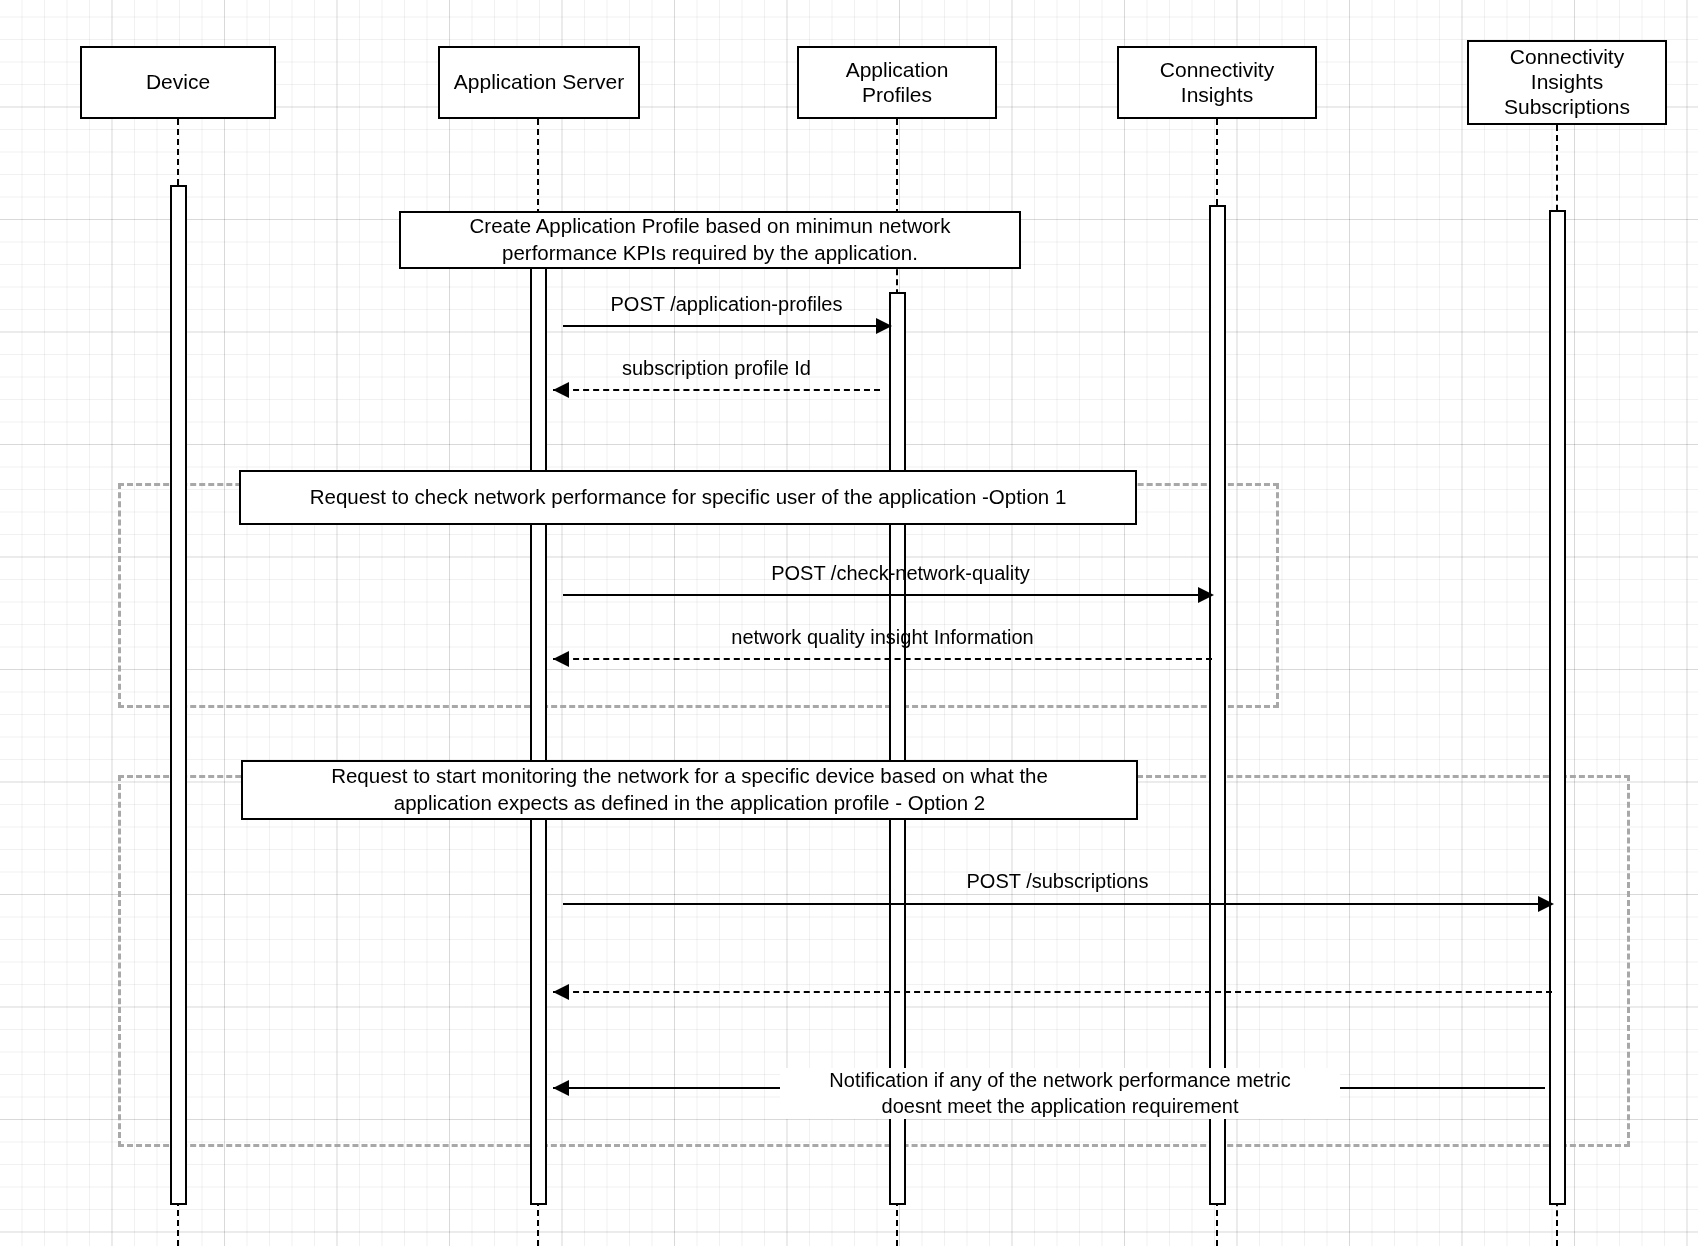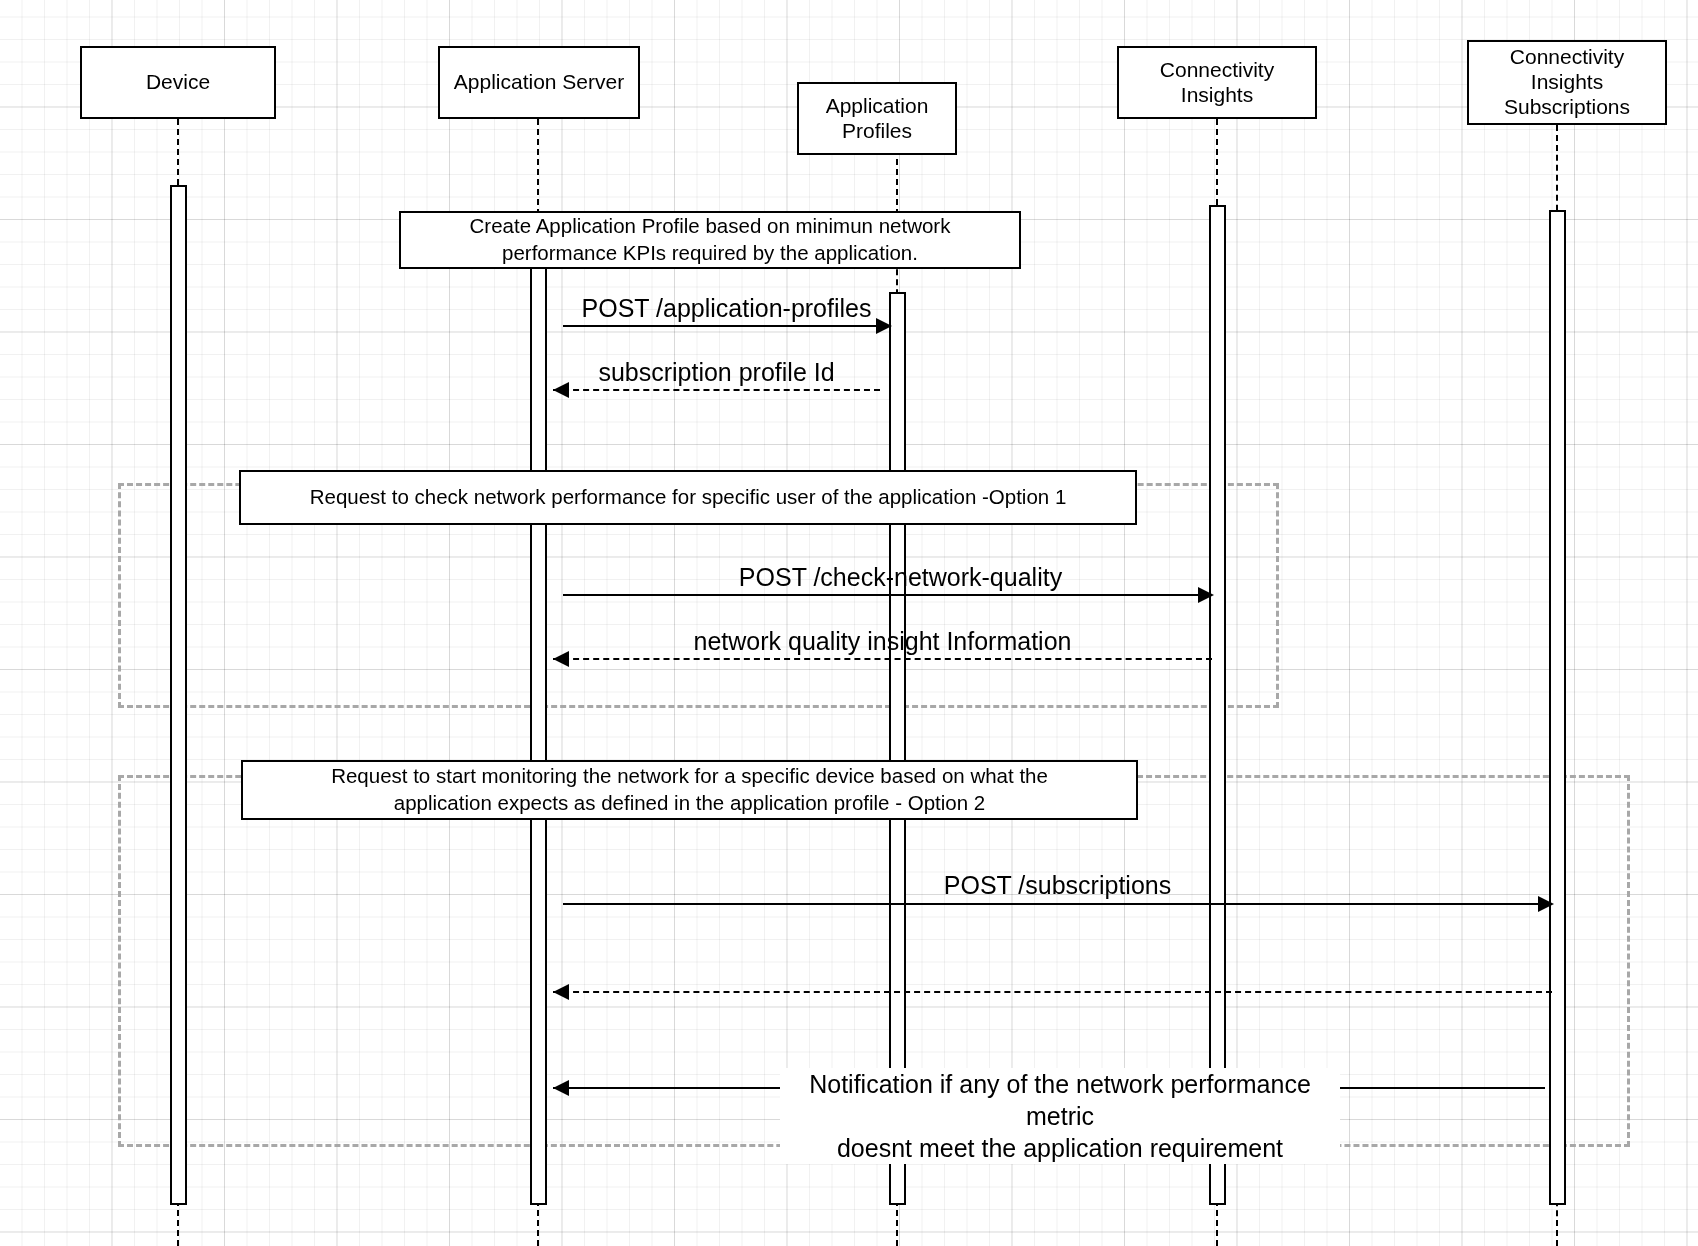--- a/index.html
+++ b/index.html
@@ -90,21 +90,21 @@
     border-bottom: 8px solid transparent;
     border-left: 16px solid #000000;
   }
   .arrowhead.left {
     border-top: 8px solid transparent;
     border-bottom: 8px solid transparent;
     border-right: 16px solid #000000;
   }
   .msg-label {
     position: absolute;
-    font-size: 25px;
+    font-size: 20px;
     line-height: 1.28;
     text-align: center;
     z-index: 5;
     white-space: pre-line;
   }
   .msg-label.boxed {
     background: #ffffff;
   }
 </style>
 </head>
@@ -118,21 +118,21 @@
     <div class="lifeline" style="left: 1556px; top: 125px; height: 1121px;"></div>
     <div class="frame" style="left: 118px; top: 483px; width: 1161px; height: 225px;"></div>
     <div class="frame" style="left: 118px; top: 775px; width: 1512px; height: 372px;"></div>
     <div class="activation" style="left: 170px; top: 185px; height: 1020px;"></div>
     <div class="activation" style="left: 530px; top: 253px; height: 952px;"></div>
     <div class="activation" style="left: 889px; top: 292px; height: 913px;"></div>
     <div class="activation" style="left: 1209px; top: 205px; height: 1000px;"></div>
     <div class="activation" style="left: 1549px; top: 210px; height: 995px;"></div>
     <div class="participant" style="left: 438px; top: 46px; width: 202px; height: 73px;"><span>Application Server</span></div>
     <div class="participant" style="left: 80px; top: 46px; width: 196px; height: 73px;"><span>Device</span></div>
-    <div class="participant" style="left: 797px; top: 46px; width: 160px; height: 73px; margin-top: 36px;"><span>Application
+    <div class="participant" style="left: 797px; top: 46px; width: 200px; height: 73px;"><span>Application
 Profiles</span></div>
     <div class="participant" style="left: 1117px; top: 46px; width: 200px; height: 73px;"><span>Connectivity
 Insights</span></div>
     <div class="participant" style="left: 1467px; top: 40px; width: 200px; height: 85px;"><span>Connectivity
 Insights
 Subscriptions</span></div>
     <div class="msg-line solid" style="left: 563px; top: 325px; width: 327px;"></div>
     <div class="arrowhead right" style="top: 318px; left: 876px;"></div>
     <div class="msg-label" style="left: 563px; top: 292px; width: 327px;">POST /application-profiles</div>
     <div class="msg-line dashed" style="left: 553px; top: 389px; width: 327px;"></div>

